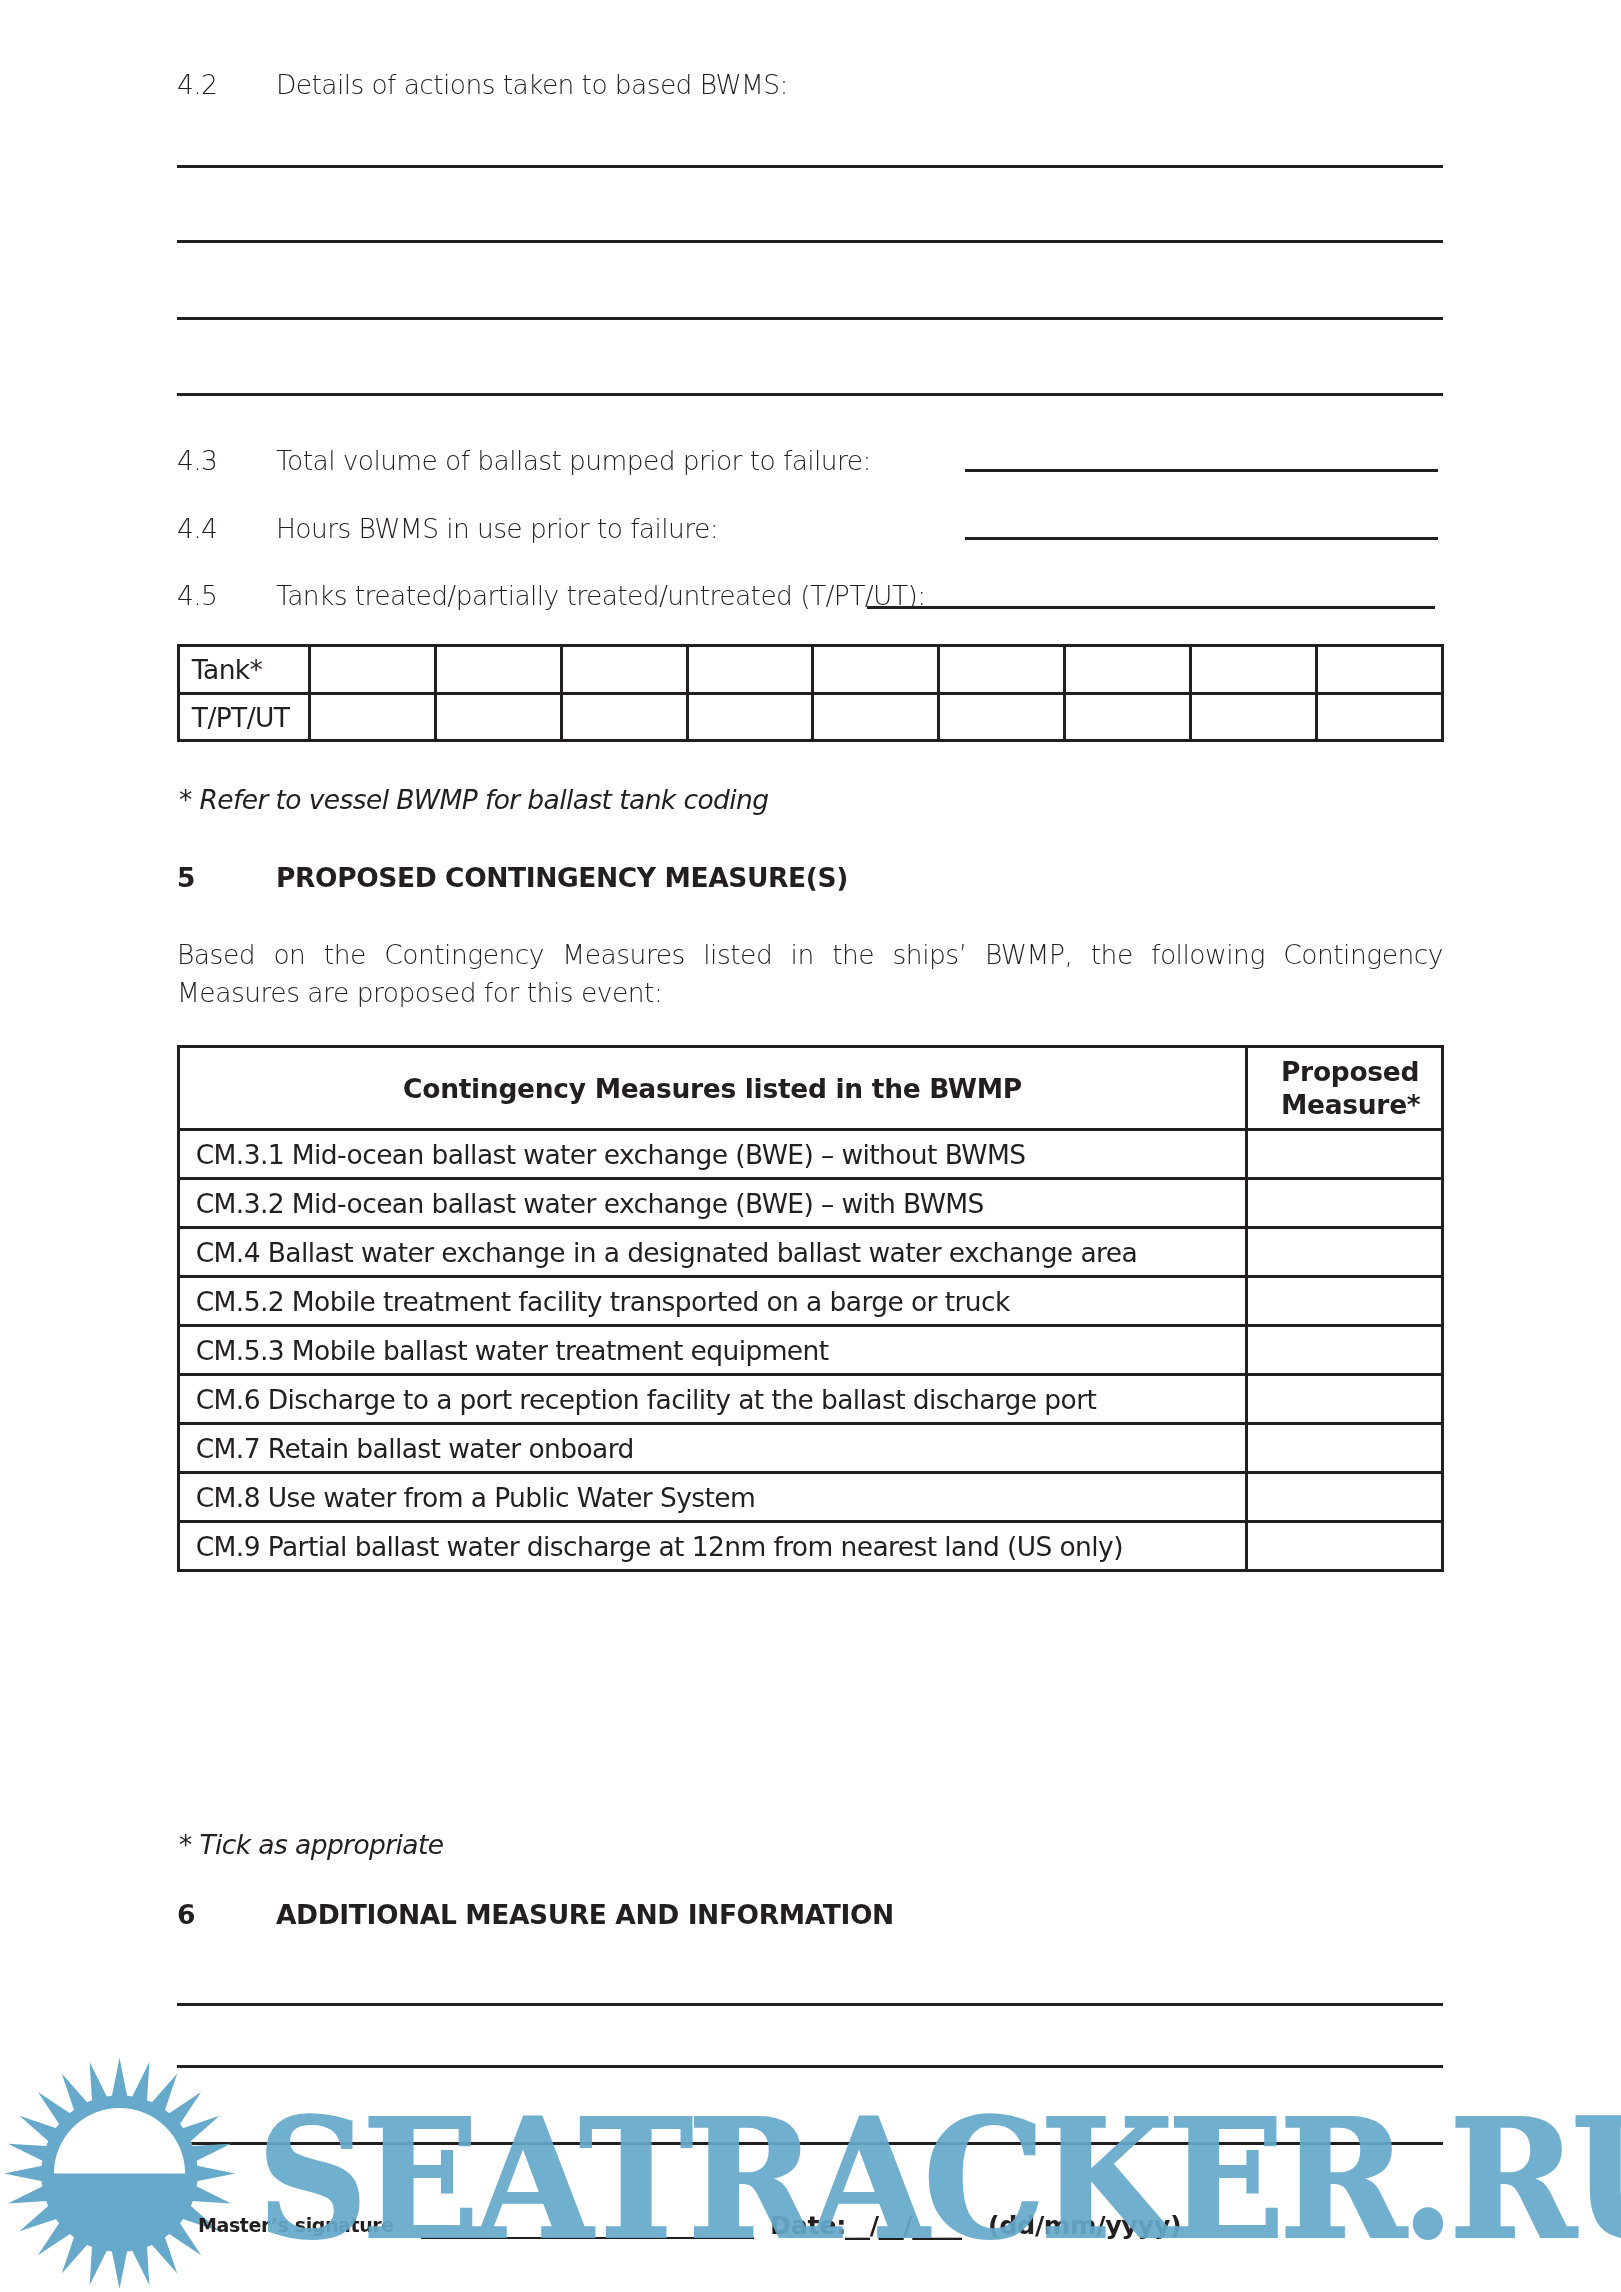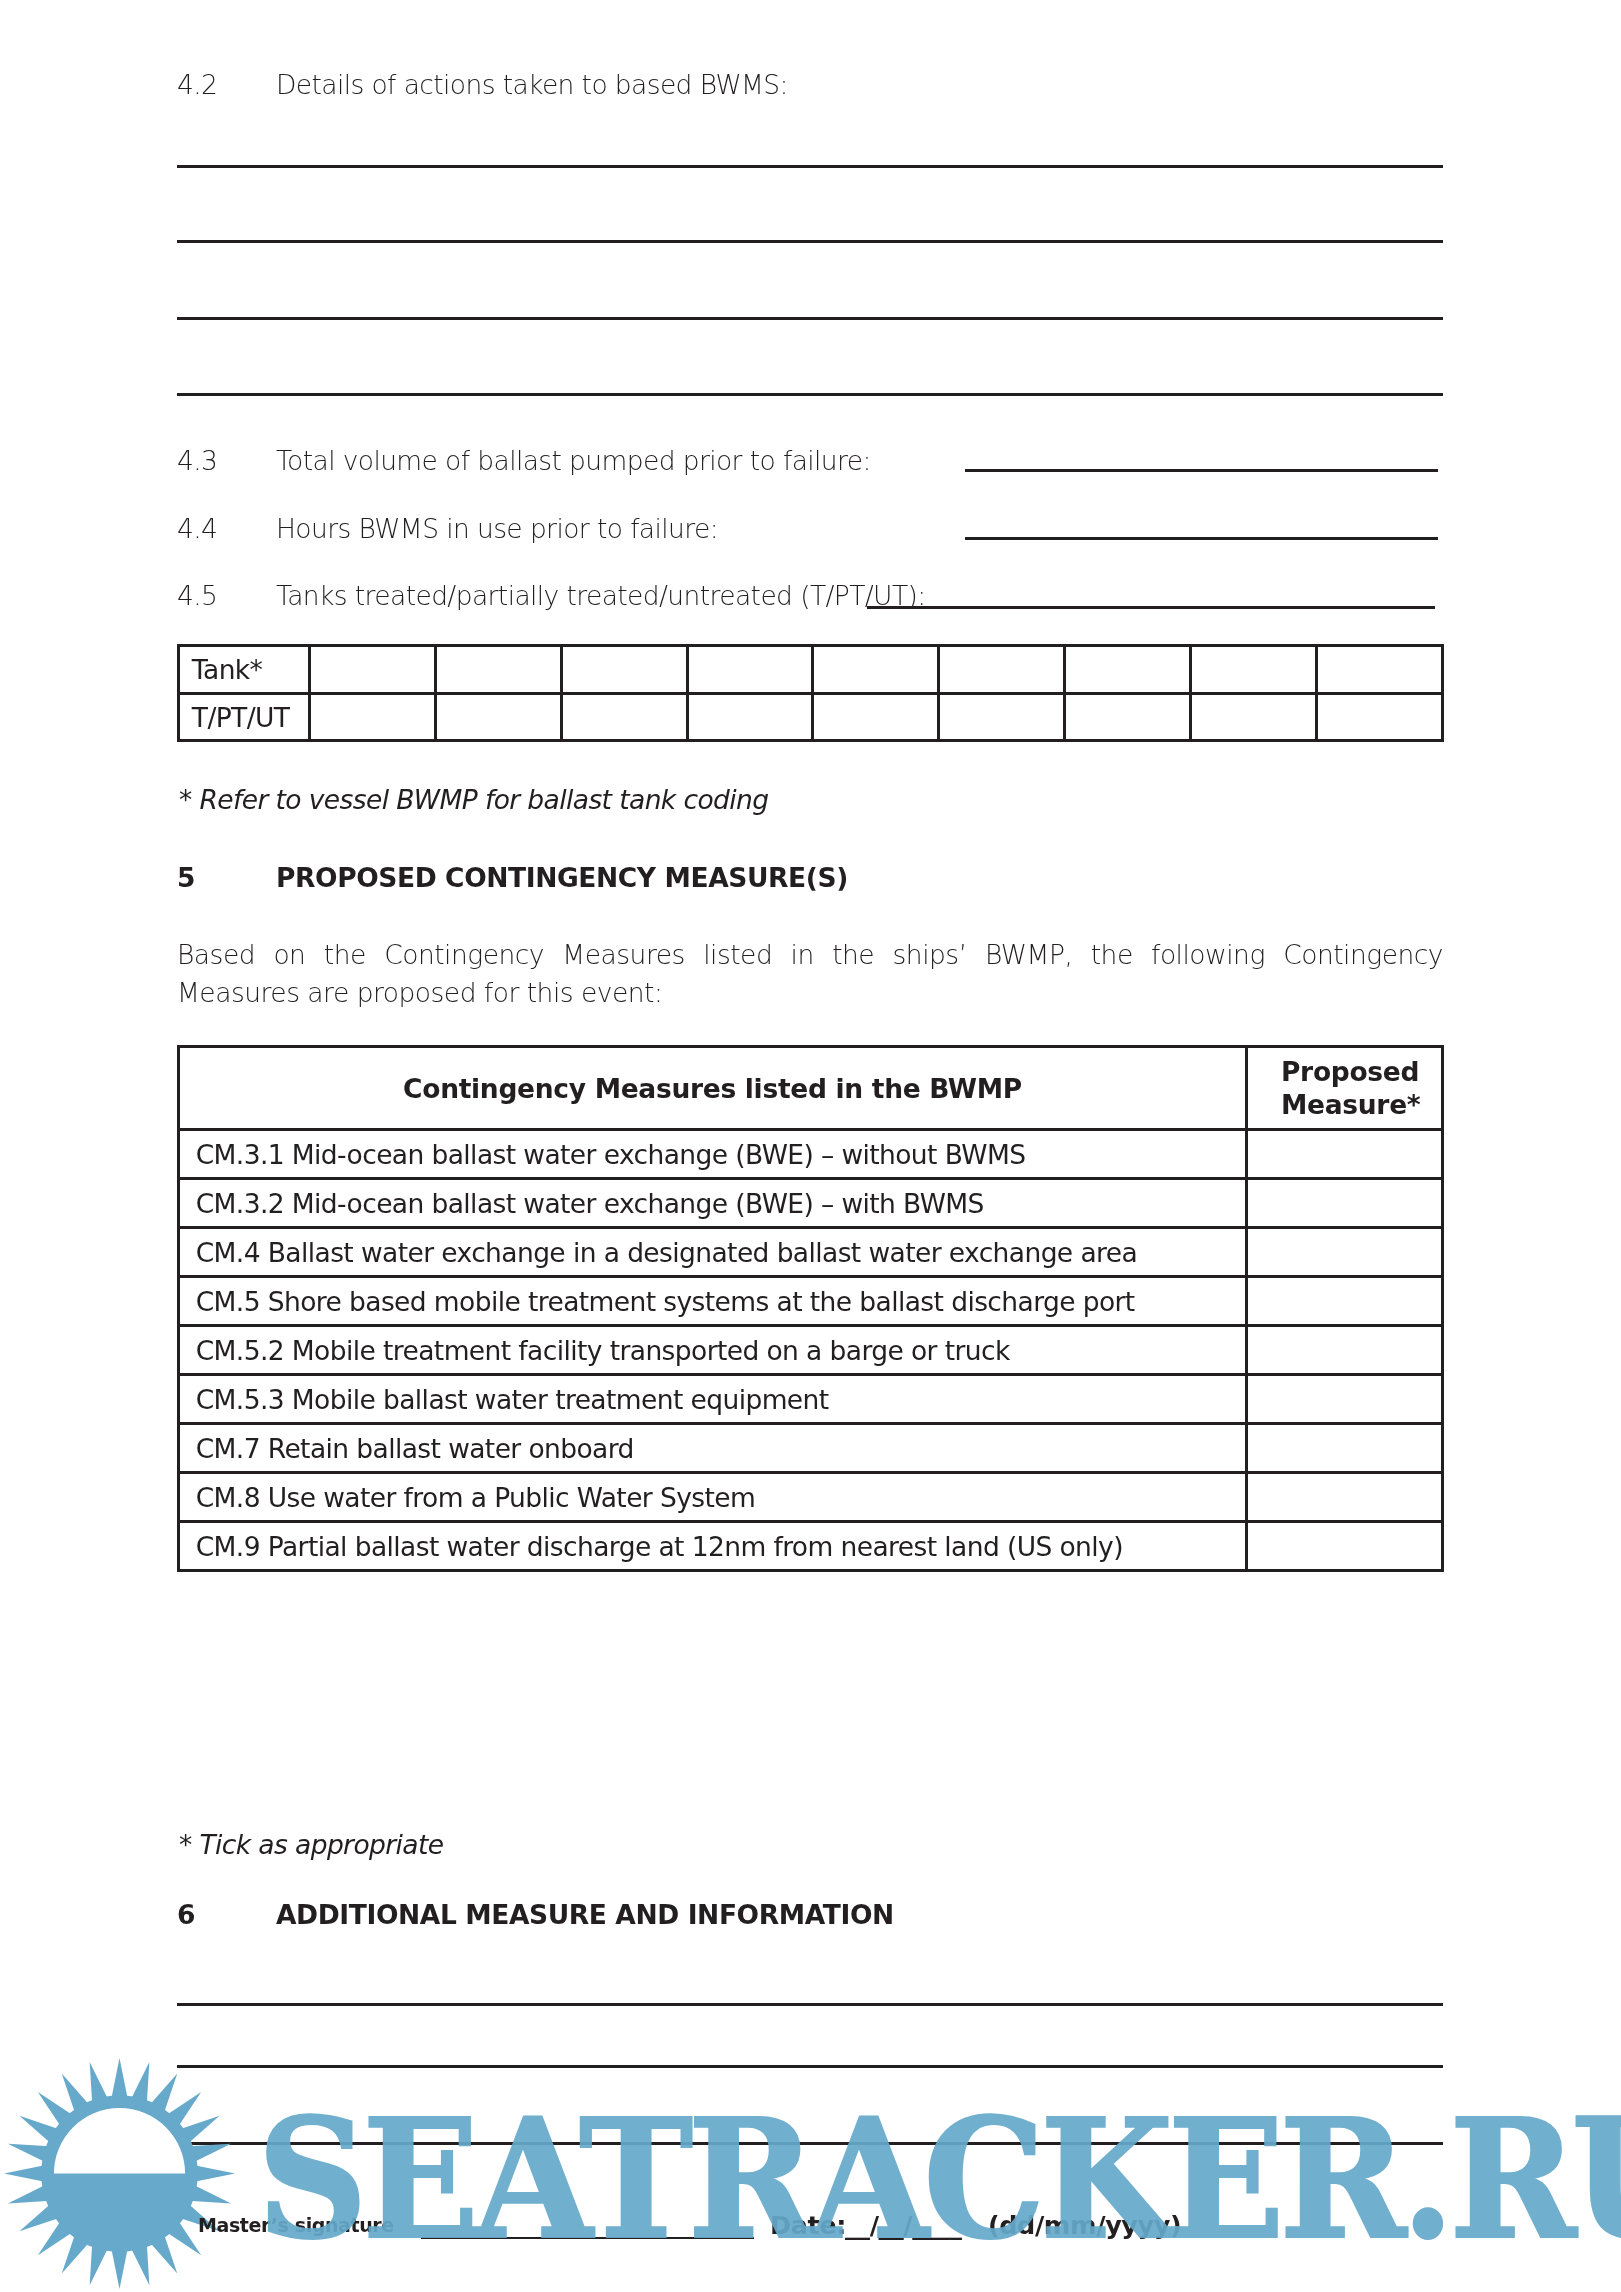--- a/index.html
+++ b/index.html
@@ -105,29 +105,29 @@
       </tr>
       <tr>
         <td>CM.3.2 Mid-ocean ballast water exchange (BWE) – with BWMS</td>
         <td></td>
       </tr>
       <tr>
         <td>CM.4 Ballast water exchange in a designated ballast water exchange area</td>
         <td></td>
       </tr>
       <tr>
-        <td>CM.5 Shore based mobile treatment systems at the ballast discharge port</td>
-        <td></td>
-      </tr>
-      <tr>
         <td>CM.5.2 Mobile treatment facility transported on a barge or truck</td>
         <td></td>
       </tr>
       <tr>
         <td>CM.5.3 Mobile ballast water treatment equipment</td>
+        <td></td>
+      </tr>
+      <tr>
+        <td>CM.6 Discharge to a port reception facility at the ballast discharge port</td>
         <td></td>
       </tr>
       <tr>
         <td>CM.7 Retain ballast water onboard</td>
         <td></td>
       </tr>
       <tr>
         <td>CM.8 Use water from a Public Water System</td>
         <td></td>
       </tr>

